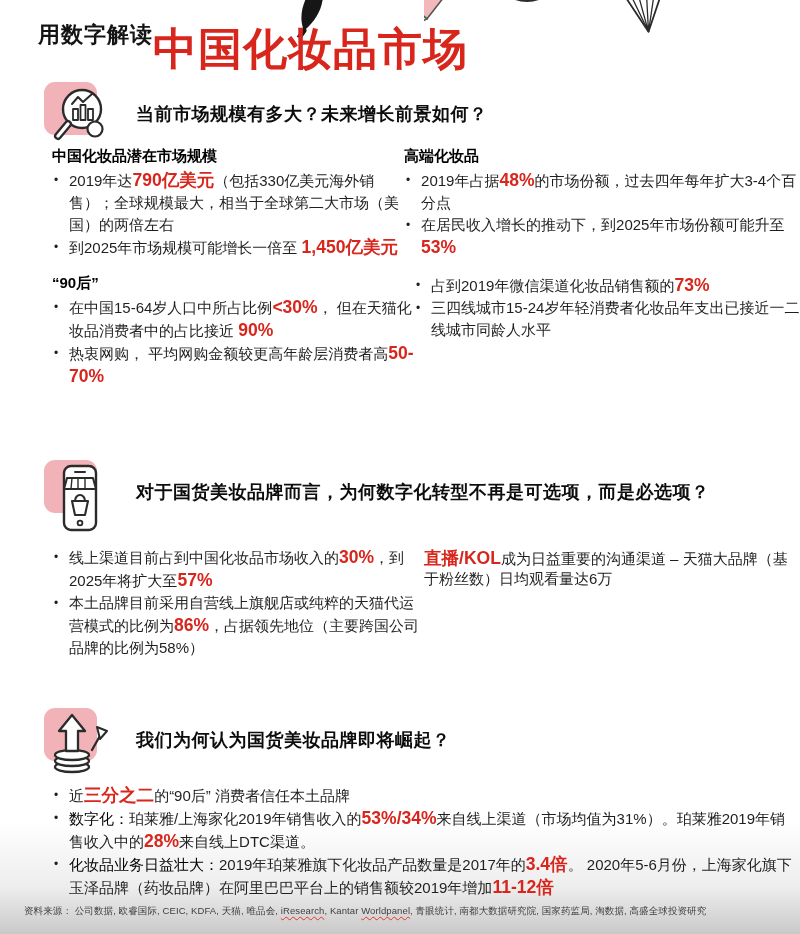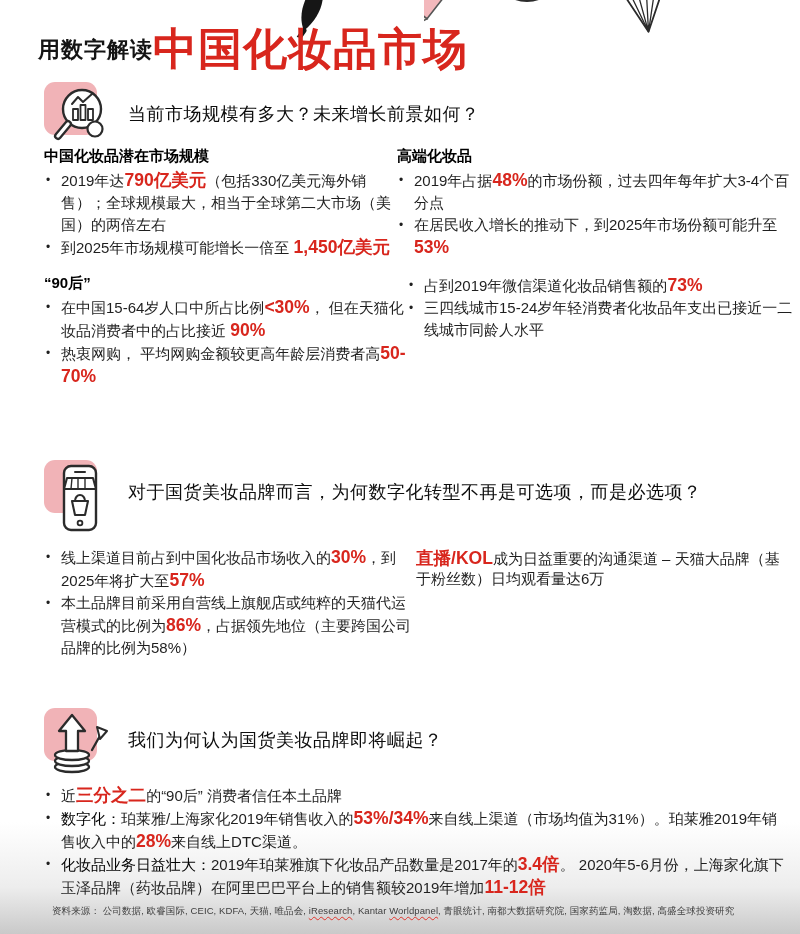--- a/index.html
+++ b/index.html
@@ -3,49 +3,49 @@
 <meta charset="utf-8">
 <style>
   *{box-sizing:border-box}
   html,body{margin:0;padding:0;background:#fff}
   #page{position:relative;width:800px;height:934px;overflow:hidden;
         background:linear-gradient(180deg,#ffffff 0%,#ffffff 88%,#ededed 95%,#c9c9c9 100%);
         font-family:"Liberation Sans","DejaVu Sans",sans-serif;color:#1f1f1f}
   
   .decor{position:absolute;pointer-events:none}
   
-  .title{position:absolute;left:38px;top:20px;display:flex;align-items:center;white-space:nowrap}
+  .title{position:absolute;left:38px;top:20px;display:flex;align-items:flex-start;white-space:nowrap}
   .t-prefix{font-family:"Liberation Serif","DejaVu Serif",serif;font-weight:700;font-size:22px;color:#141414;letter-spacing:1px}
   .t-highlight{font-family:"Liberation Serif","DejaVu Serif",serif;font-weight:700;font-size:44px;color:#d8261d;letter-spacing:1px}
   
   .sec{position:absolute;left:40px;width:760px}
   .sec-head{display:flex;align-items:center;gap:14px}
   .icon-wrap{position:relative;flex:0 0 74px;height:64px}
   .pink-sq{position:absolute;left:4px;top:0;width:53px;height:53px;border-radius:11px;background:#f1b3b7}
   .icon-wrap svg{position:absolute;left:8px;top:2px}
-  h2{margin:0;font-family:"Liberation Serif","DejaVu Serif",serif;font-size:18px;line-height:26px;
-     color:#0d0d0d;font-weight:400;max-width:645px;letter-spacing:.5px}
-  .sec-cols{display:flex;margin-left:4px}
+  h2{margin:8px;font-family:"Liberation Serif","DejaVu Serif",serif;font-size:18px;line-height:26px;
+     color:#0d0d0d;font-weight:700;max-width:645px;letter-spacing:.5px}
+  .sec-cols{display:flex;margin-left:12px}
   .col-header{font-weight:700;font-size:15px;color:#000;margin-bottom:3px}
   .bullet{display:flex;font-size:15px;line-height:22px}
   .dot{flex:0 0 17px;padding-left:2px;font-size:12px}
   .tx{flex:1}
   .para{font-size:15px;line-height:20px;padding-right:4px}
   .red{color:#d8261d;font-weight:700;font-size:1.17em}
   .b{font-weight:400;color:#000}
   .wavy{text-decoration:underline;text-decoration-style:wavy;text-decoration-color:#e0342b;text-decoration-thickness:1px;text-underline-offset:2px}
   #sec1{top:82px}  #sec1 .sec-cols{margin-top:1px}
   #sec2{top:268px} #sec2 .sec-cols{margin-top:6px}
   #sec3{top:460px} #sec3 .sec-cols{margin-top:22px}
   #sec4{top:708px} #sec4 .sec-cols{margin-top:12px}
   #sec1 .col-0{width:353px} #sec1 .col-1{width:397px}
   #sec2 .col-0{width:363px} #sec2 .col-1{width:387px}
   #sec3 .col-0{width:372px} #sec3 .col-1{width:368px;padding-top:2px}
   #sec4 .col-0{width:742px}
-  .footer{position:absolute;left:52px;top:905px;width:745px;font-size:9.5px;color:#3e3e3e;white-space:nowrap;letter-spacing:.1px}
+  .footer{position:absolute;left:24px;top:905px;width:745px;font-size:9.5px;color:#3e3e3e;white-space:nowrap;letter-spacing:.1px}
 </style>
 </head>
 <body>
 
 <div id="page">
 
   <div class="decor" style="left:286px;top:-14px;transform:rotate(14deg)">
     <svg width="52" height="54" viewBox="0 0 52 54">
       <path d="M26,-8 C37,10 34,30 22,46 C11,32 14,8 26,-8 Z" fill="#161616"></path>
       <path d="M22,46 L19,54" stroke="#161616" stroke-width="5" stroke-linecap="round"></path>

